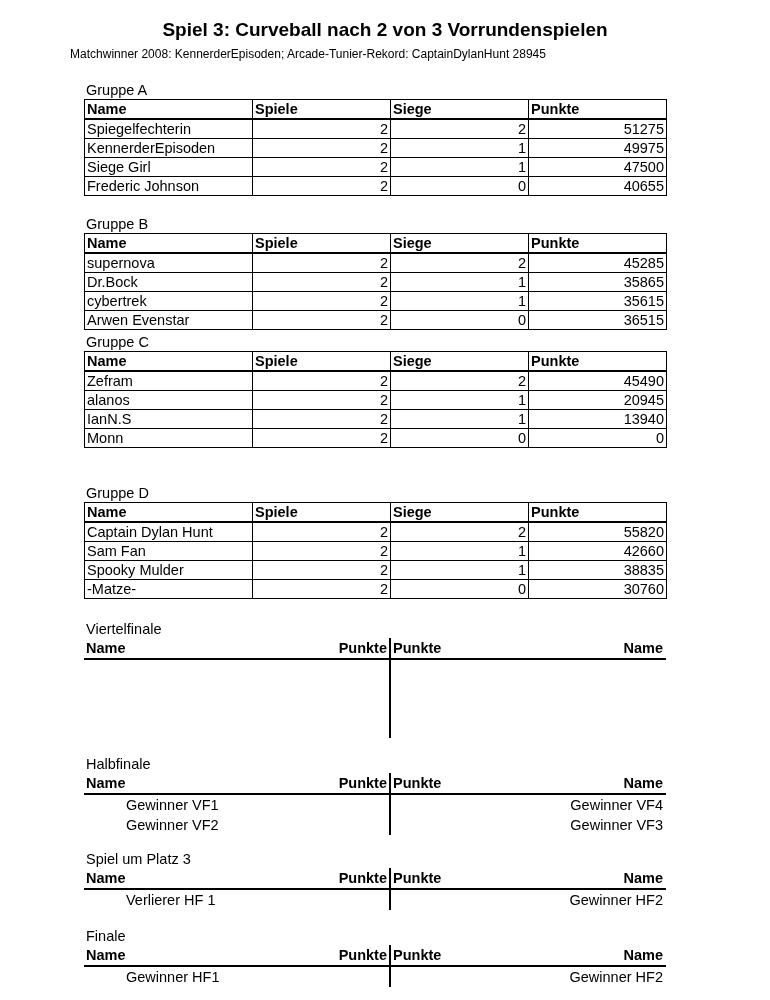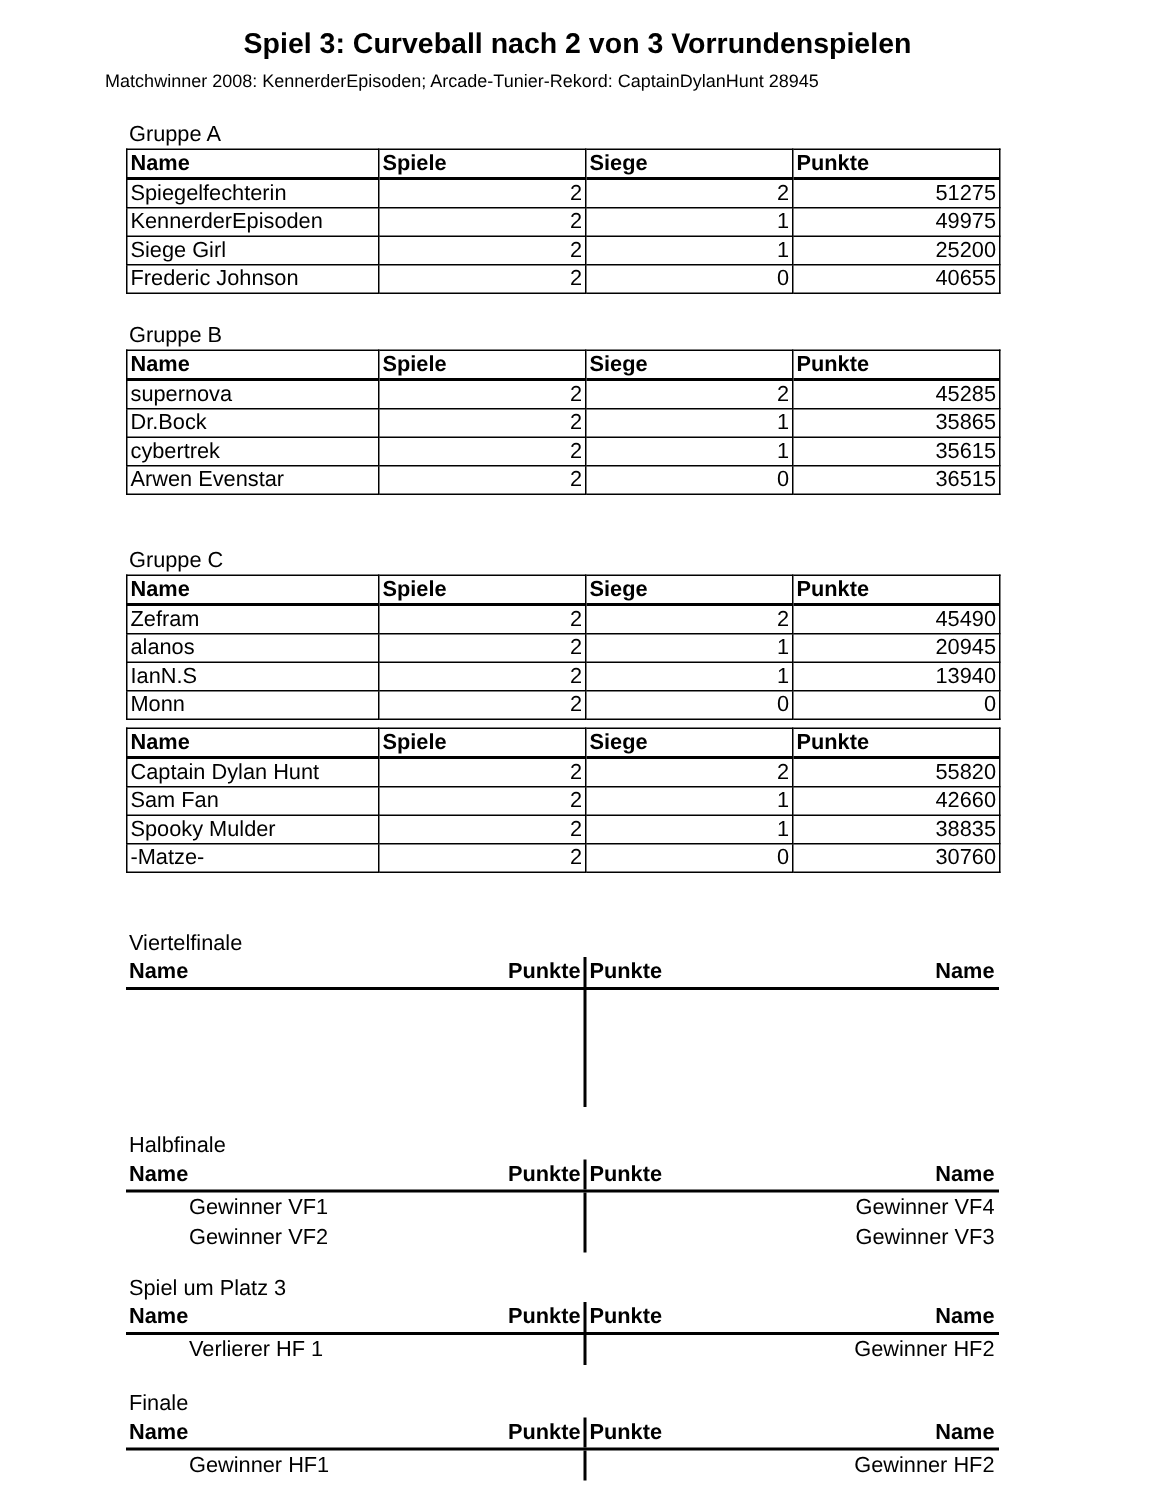--- a/index.html
+++ b/index.html
@@ -54,21 +54,21 @@
     <tr>
           <td>KennerderEpisoden</td>
           <td class="num">2</td>
           <td class="num">1</td>
           <td class="num">49975</td>
         </tr>
     <tr>
           <td>Siege Girl</td>
           <td class="num">2</td>
           <td class="num">1</td>
-          <td class="num">25200</td>
+          <td class="num">47500</td>
         </tr>
     <tr>
           <td>Frederic Johnson</td>
           <td class="num">2</td>
           <td class="num">0</td>
           <td class="num">40655</td>
         </tr>
   </tbody>
     </table>
 </div>
@@ -110,21 +110,21 @@
     <tr>
           <td>Arwen Evenstar</td>
           <td class="num">2</td>
           <td class="num">0</td>
           <td class="num">36515</td>
         </tr>
   </tbody>
     </table>
 </div>
 
-<div class="group" style="top:366px;">
+<div class="group" style="top:334px;">
   <div class="group-label">Gruppe C</div>
   <table class="grp">
     <colgroup>
         <col style="width:168px">
         <col style="width:138px">
         <col style="width:138px">
         <col style="width:138px">
       </colgroup>
     <tbody>
         <tr>
@@ -155,20 +155,21 @@
           <td>Monn</td>
           <td class="num">2</td>
           <td class="num">0</td>
           <td class="num">0</td>
         </tr>
   </tbody>
     </table>
 </div>
 
 <div class="group" style="top:485px;">
+  <div class="group-label">Gruppe D</div>
   <table class="grp">
     <colgroup>
         <col style="width:168px">
         <col style="width:138px">
         <col style="width:138px">
         <col style="width:138px">
       </colgroup>
     <tbody>
         <tr>
       <th>Name</th>

